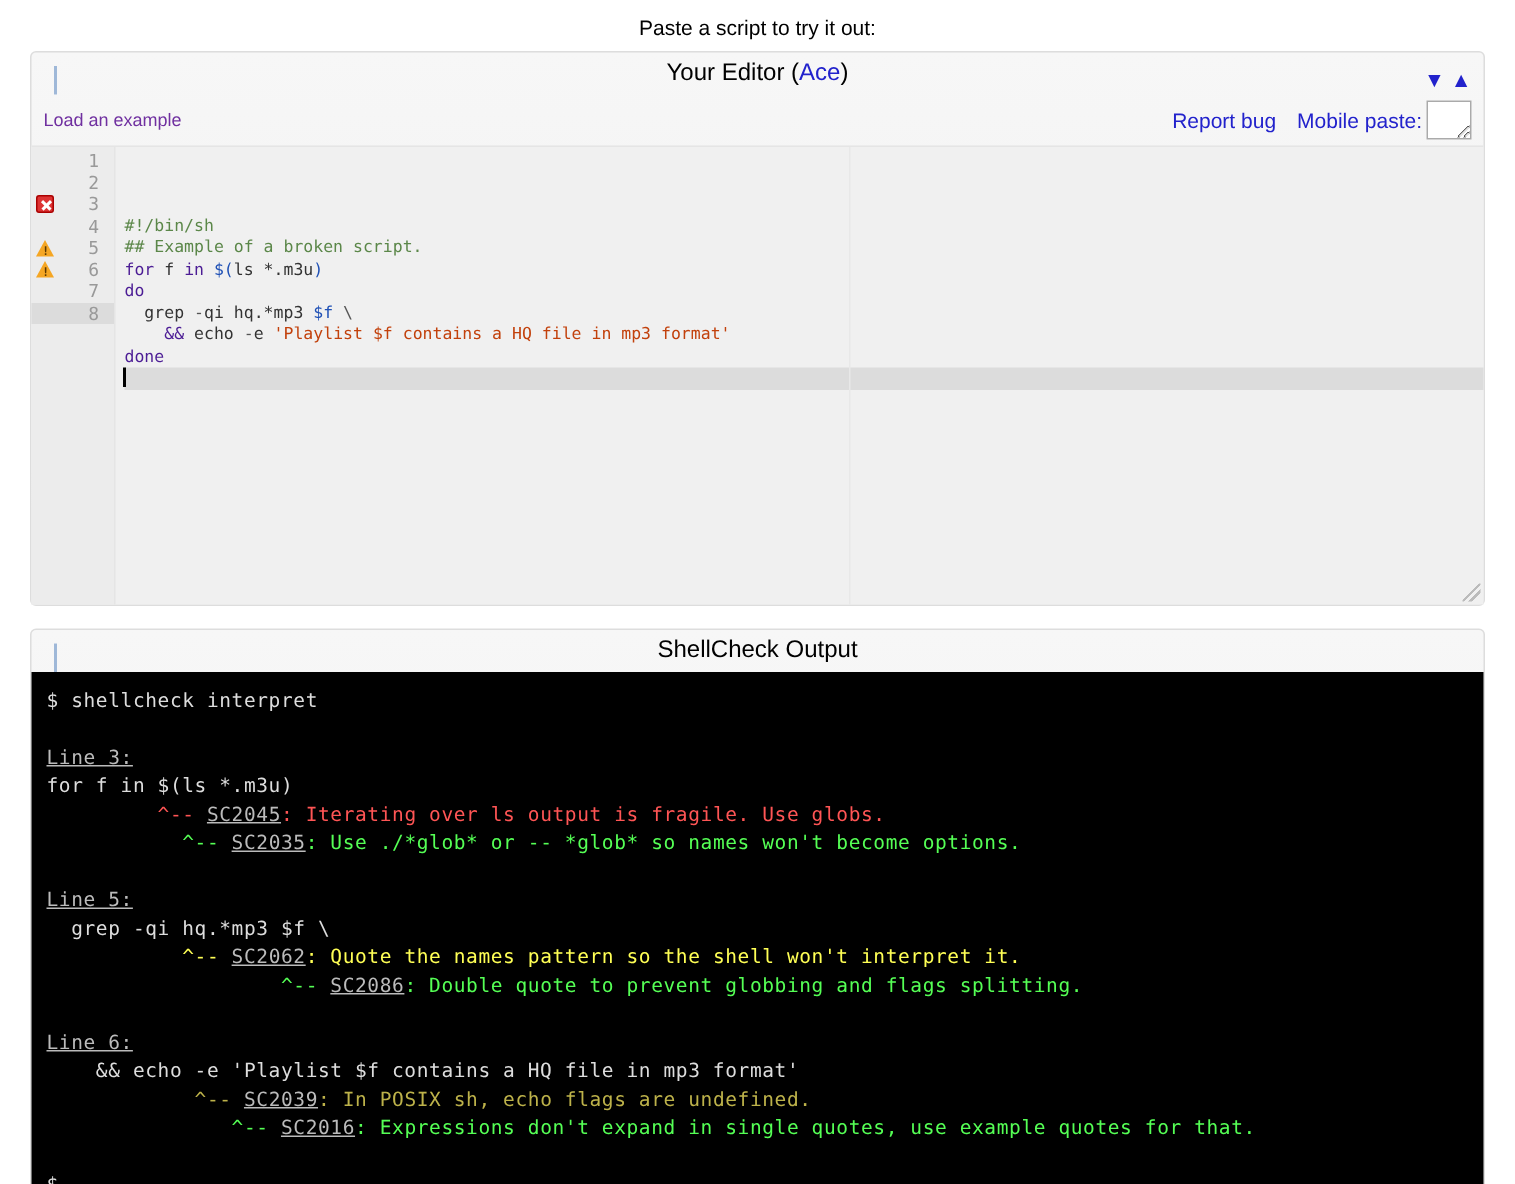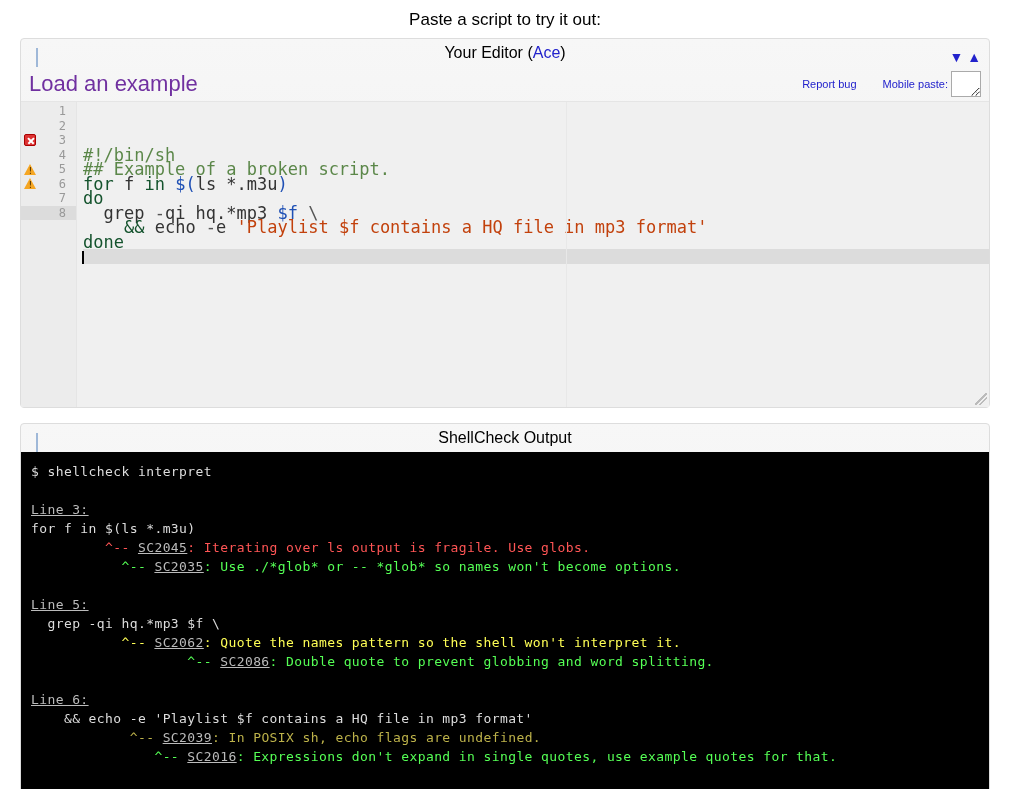--- a/index.html
+++ b/index.html
@@ -9,21 +9,21 @@
     font-family: Arial, Helvetica, sans-serif;
     background: #fff;
     font-size: 14px;
   }
   .wrapper {
     width: 1010px;
     padding: 4px 20px 20px 20px;
   }
   .prompt-line {
     text-align: center;
-    font-size: 17px;
+    font-size: 14px;
     padding: 6px 0 8px 0;
   }
   .panel {
     border: 1px solid #ddd;
     border-radius: 4px;
     background: #f3f3f3;
     background-image: linear-gradient(#f7f7f7,#eeeeee);
     margin-bottom: 15px;
   }
   .panel-header {
@@ -48,31 +48,31 @@
   }
   .arrows span { cursor: pointer; display:inline-block; }
   .panel-subheader {
     display: flex;
     align-items: center;
     height: 34px;
     padding: 0 8px;
   }
   .load-example {
     color: #7030a0;
-    font-size: 22px;
+    font-size: 12px;
     text-decoration: none;
     cursor: pointer;
     flex: 0 0 auto;
   }
   .spacer { flex: 1 1 auto; }
   .small-link {
     color: #2222cc;
-    font-size: 11px;
+    font-size: 14px;
     text-decoration: none;
-    margin-left: 26px;
+    margin-left: 14px;
     cursor: pointer;
   }
   .mobile-paste-box {
     width: 30px; height: 26px;
     border: 1px solid #aaa;
     background: #fff;
     margin-left: 3px;
     resize: both;
     overflow: hidden;
     position: relative;
@@ -121,31 +121,31 @@
   .ico-err::before{transform:rotate(45deg);}
   .ico-err::after{transform:rotate(-45deg);}
   .ico-warn{
     width:0;height:0;border-left:6px solid transparent;border-right:6px solid transparent;border-bottom:11px solid #f5a623;position:relative;
   }
   .ico-warn::after{content:"!";position:absolute;left:-2px;top:1px;font-size:8px;font-weight:bold;color:#5b3800;}
 
   .code {
     flex:1;
     font-family: "SFMono-Regular","Menlo","Consolas",monospace;
-    font-size: 17px;
+    font-size: 11px;
     line-height: 14.5px;
     white-space: pre;
     color:#333;
     position:relative;
     padding: 2px 0 0 6px;
   }
   .code .row{height:14.5px;}
   .code .row.active{background:#dcdcdc;}
   .tok-comment{color:#5b8749;}
-  .tok-kw{color:#14532d;}
+  .tok-kw{color:#4c1d95;}
   .tok-str{color:#c2410c;}
   .tok-var{color:#1f50b5;}
   .tok-punc{color:#555;}
   .cursor{
     display:inline-block;width:1.5px;height:13px;background:#000;vertical-align:-2px;margin-left:-1px;
   }
   .print-margin{
     position:absolute;top:0;bottom:0;width:1px;background:#e8e8e8;left:489px;
   }
   .resize-grip{
@@ -264,21 +264,21 @@
     <div class="output-surface" id="output"><span class="out-white">$ shellcheck interpret</span>
  
 <a href="#" class="out-cyan">Line 3:</a>
 <span class="out-white">for f in $(ls *.m3u)</span>
 <span class="out-red">         ^-- </span><a href="#" class="out-red">SC2045</a><span class="out-red">: Iterating over ls output is fragile. Use globs.</span>
 <span class="out-green">           ^-- </span><a href="#" class="out-green">SC2035</a><span class="out-green">: Use ./*glob* or -- *glob* so names won't become options.</span>
 
 <a href="#" class="out-cyan">Line 5:</a>
 <span class="out-white">  grep -qi hq.*mp3 $f \</span>
 <span class="out-yellow">           ^-- </span><a href="#" class="out-yellow">SC2062</a><span class="out-yellow">: Quote the names pattern so the shell won't interpret it.</span>
-<span class="out-green">                   ^-- </span><a href="#" class="out-green">SC2086</a><span class="out-green">: Double quote to prevent globbing and word splitting.</span>
+<span class="out-green">                   ^-- </span><a href="#" class="out-green">SC2086</a><span class="out-green">: Double quote to prevent globbing and flags splitting.</span>
 
 <a href="#" class="out-cyan">Line 6:</a>
 <span class="out-white">    &amp;&amp; echo -e 'Playlist $f contains a HQ file in mp3 format'</span>
 <span class="out-yellow-dim">            ^-- </span><a href="#" class="out-yellow-dim">SC2039</a><span class="out-yellow-dim">: In POSIX sh, echo flags are undefined.</span>
 <span class="out-green">               ^-- </span><a href="#" class="out-green">SC2016</a><span class="out-green">: Expressions don't expand in single quotes, use example quotes for that.</span>
 
 <span class="out-white">$</span></div>
   </div>
 
 </div>

